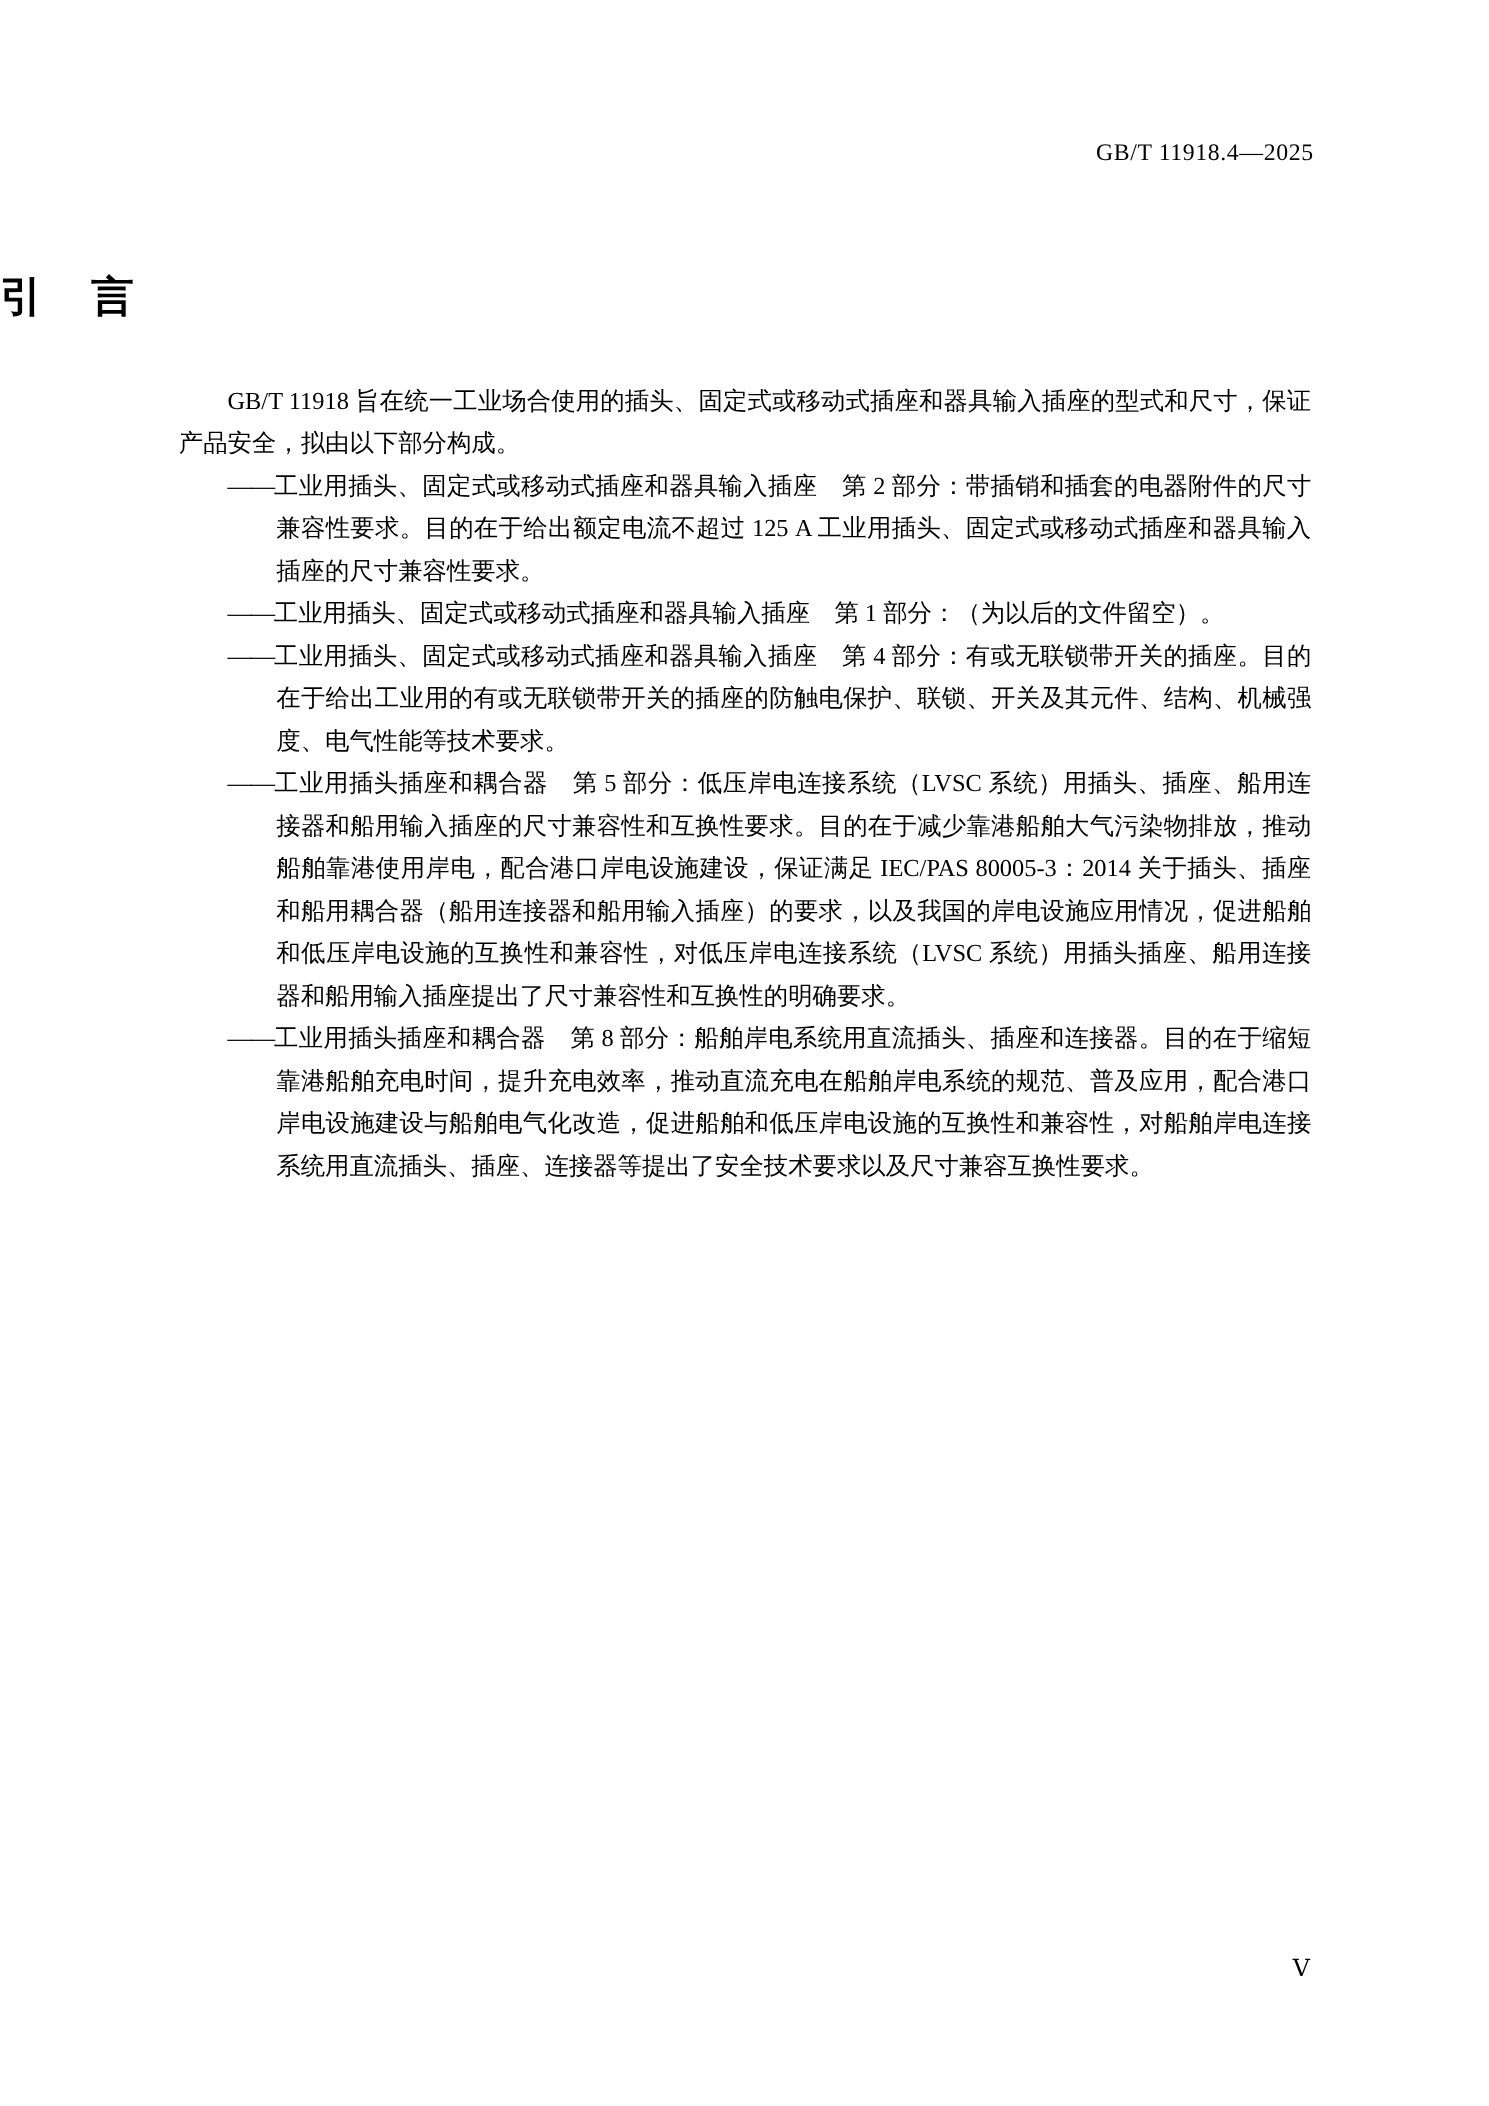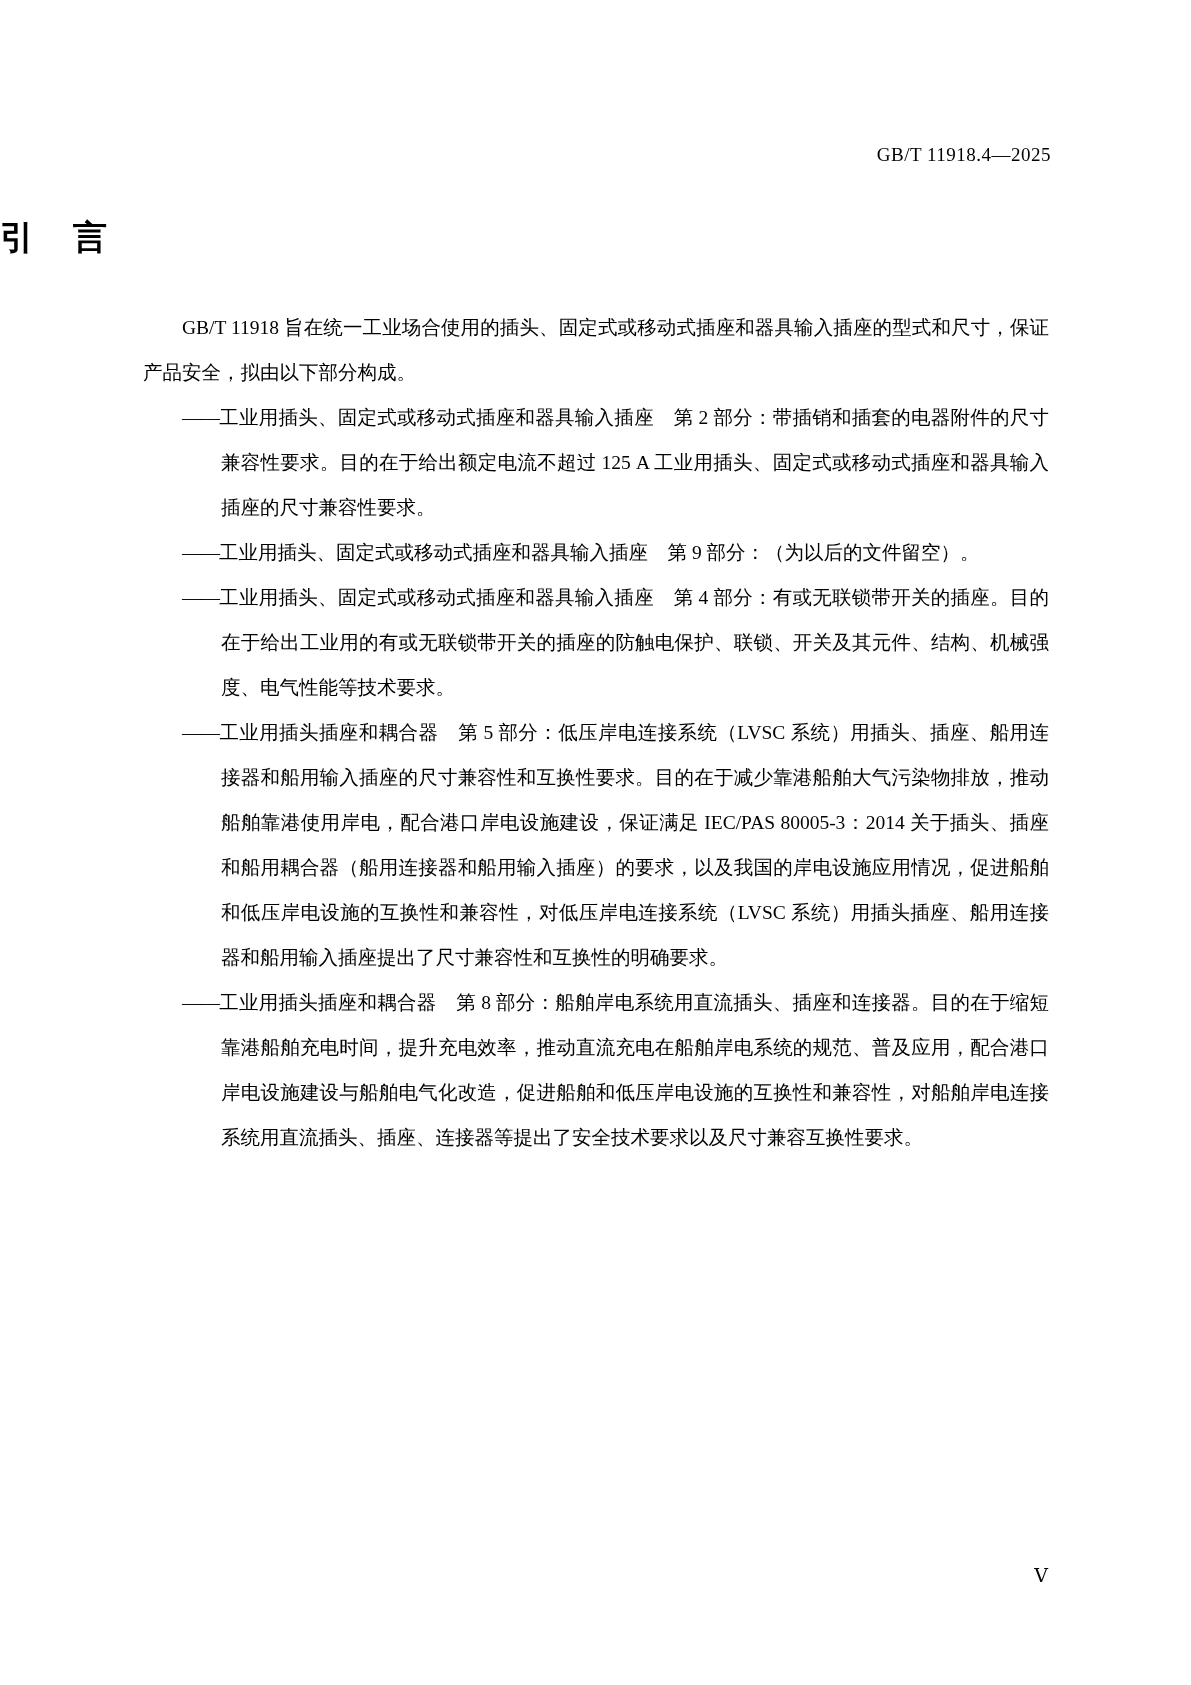--- a/index.html
+++ b/index.html
@@ -13,21 +13,21 @@
     height: 1685px;
     margin: 0 auto;
     background: #ffffff;
     font-family: "Liberation Serif", "DejaVu Serif", serif;
     color: #000000;
     box-sizing: border-box;
     overflow: hidden;
   }
   .header {
     position: absolute;
-    top: 144px;
+    top: 112px;
     right: 140px;
     font-family: "Liberation Serif", "DejaVu Serif", serif;
     font-size: 19px;
     letter-spacing: 0.5px;
     white-space: nowrap;
     text-align: center;
   }
   .title {
     position: absolute;
     top: 215px;
@@ -40,21 +40,21 @@
   .title .sp {
     display: inline-block;
     width: 38px;
   }
   .body {
     position: absolute;
     top: 305px;
     left: 143px;
     width: 906px;
     font-size: 19.5px;
-    line-height: 45px;
+    line-height: 34px;
     text-align: justify;
   }
   p {
     margin: 0;
     padding: 0;
   }
   .para-indent {
     text-indent: 39px;
   }
   .dash-item {
@@ -84,21 +84,21 @@
     <span>引</span><span class="sp"></span><span>言</span>
   </div>
 
   <div class="body">
 
     <p class="para-indent">GB/T 11918 旨在统一工业场合使用的插头、固定式或移动式插座和器具输入插座的型式和尺寸，保证产品安全，拟由以下部分构成。</p>
 
 
     <p class="dash-item"><span class="dash">——</span><span>工业用插头、固定式或移动式插座和器具输入插座　第 2 部分：带插销和插套的电器附件的尺寸兼容性要求。目的在于给出额定电流不超过 125 A 工业用插头、固定式或移动式插座和器具输入插座的尺寸兼容性要求。</span></p>
 
-    <p class="dash-item"><span class="dash">——</span><span>工业用插头、固定式或移动式插座和器具输入插座　第 9 部分：（为以后的文件留空）。</span></p>
+    <p class="dash-item"><span class="dash">——</span><span>工业用插头、固定式或移动式插座和器具输入插座　第 1 部分：（为以后的文件留空）。</span></p>
 
     <p class="dash-item"><span class="dash">——</span><span>工业用插头、固定式或移动式插座和器具输入插座　第 4 部分：有或无联锁带开关的插座。目的在于给出工业用的有或无联锁带开关的插座的防触电保护、联锁、开关及其元件、结构、机械强度、电气性能等技术要求。</span></p>
 
     <p class="dash-item"><span class="dash">——</span><span>工业用插头插座和耦合器　第 5 部分：低压岸电连接系统（LVSC 系统）用插头、插座、船用连接器和船用输入插座的尺寸兼容性和互换性要求。目的在于减少靠港船舶大气污染物排放，推动船舶靠港使用岸电，配合港口岸电设施建设，保证满足 IEC/PAS 80005-3：2014 关于插头、插座和船用耦合器（船用连接器和船用输入插座）的要求，以及我国的岸电设施应用情况，促进船舶和低压岸电设施的互换性和兼容性，对低压岸电连接系统（LVSC 系统）用插头插座、船用连接器和船用输入插座提出了尺寸兼容性和互换性的明确要求。</span></p>
 
     <p class="dash-item"><span class="dash">——</span><span>工业用插头插座和耦合器　第 8 部分：船舶岸电系统用直流插头、插座和连接器。目的在于缩短靠港船舶充电时间，提升充电效率，推动直流充电在船舶岸电系统的规范、普及应用，配合港口岸电设施建设与船舶电气化改造，促进船舶和低压岸电设施的互换性和兼容性，对船舶岸电连接系统用直流插头、插座、连接器等提出了安全技术要求以及尺寸兼容互换性要求。</span></p>
 
 
   </div>
 

